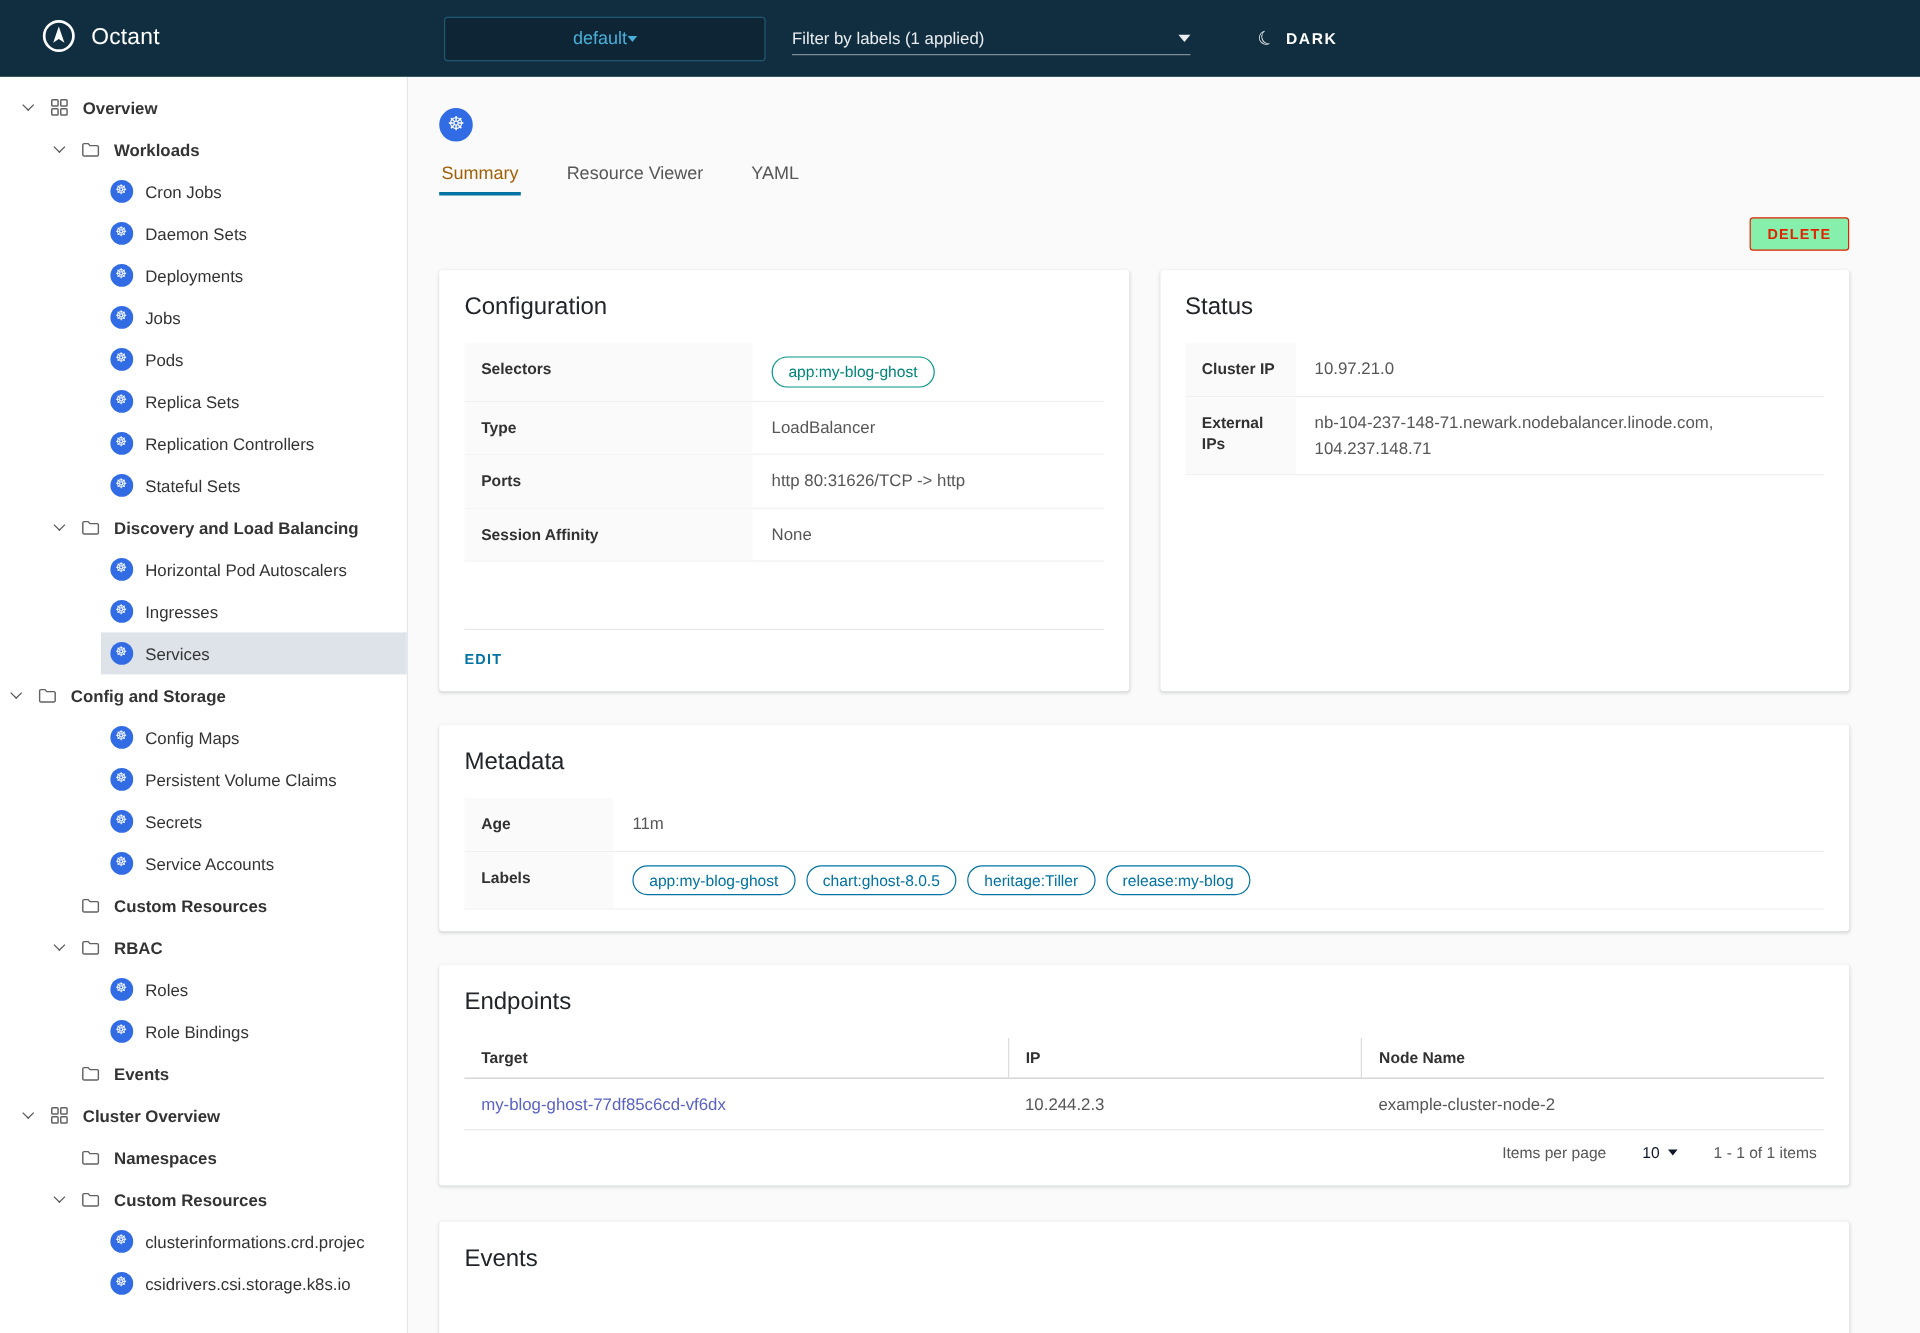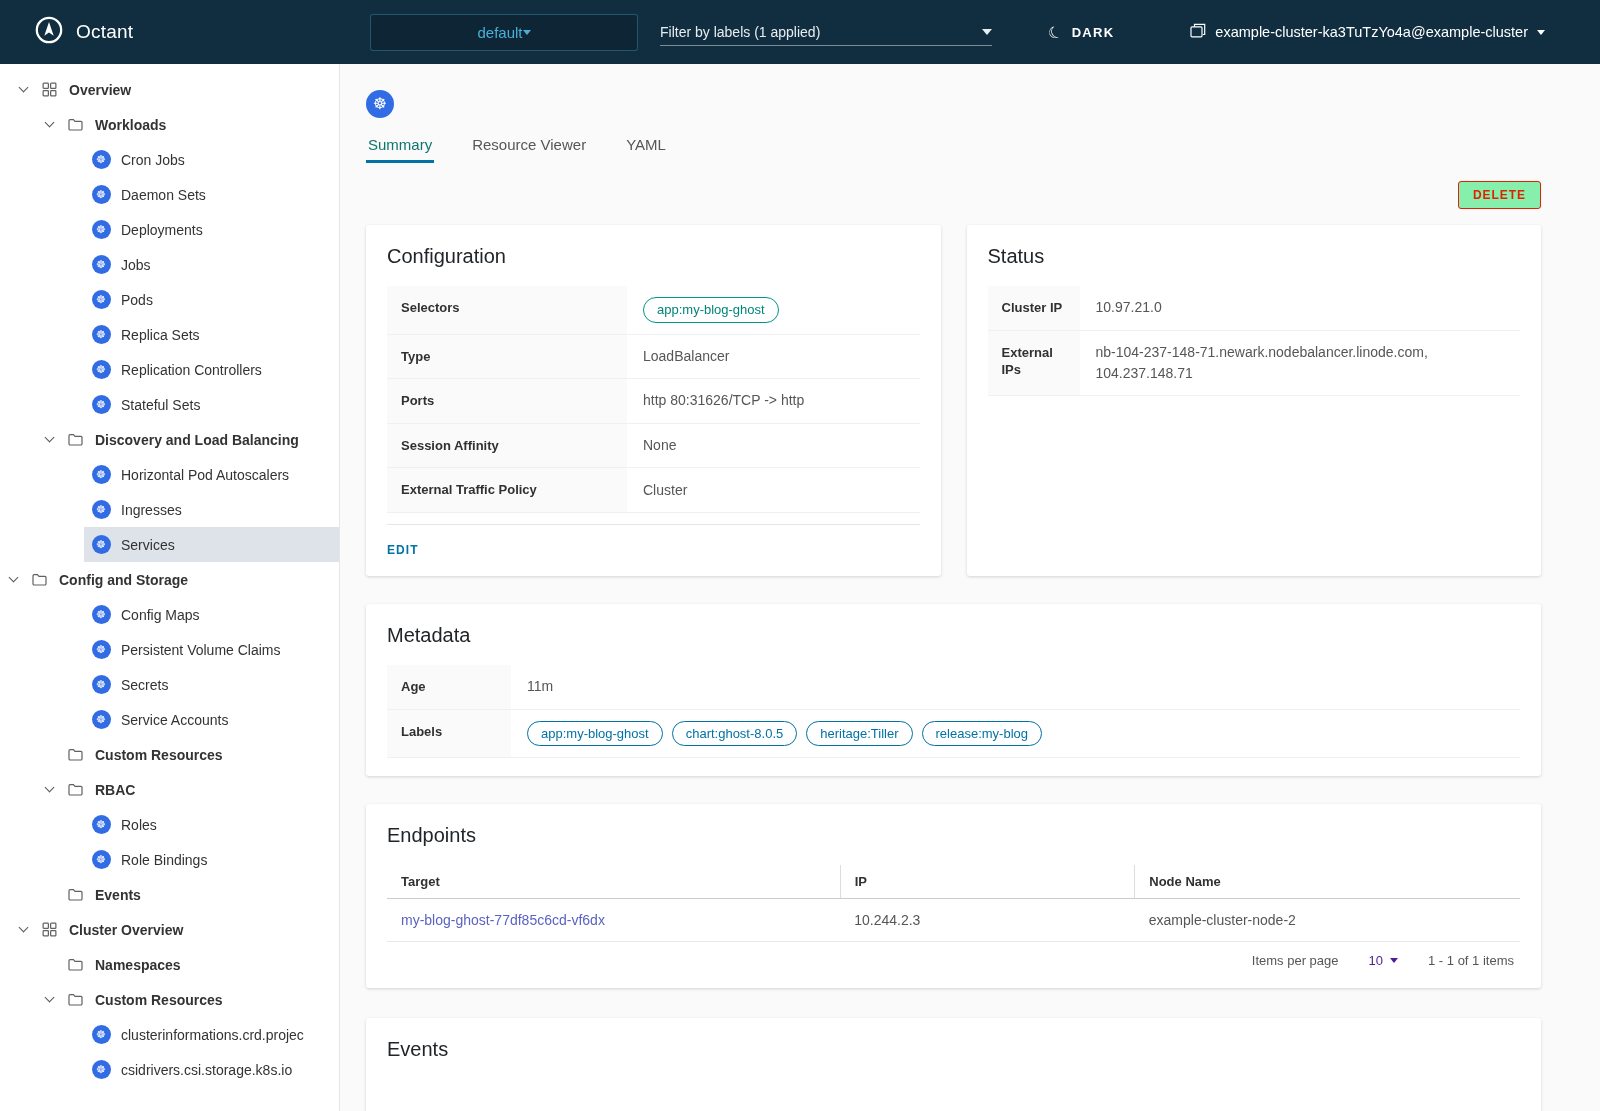--- a/index.html
+++ b/index.html
@@ -41,21 +41,21 @@
   .side-label { margin-left:7px; }
   .kicon { width:19px; height:19px; border-radius:50%; background:#326ce5; color:#fff; font-size:11px;
     display:inline-flex; align-items:center; justify-content:center; line-height:1; flex:none; }
   .kicon.big { width:28px; height:28px; font-size:16px; }
 
   
   .page-title { display:flex; align-items:center; gap:13px; }
   .page-title h1 { font-size:29px; font-weight:400; color:#212529; }
   .tabs { margin-top:18px; display:flex; gap:36px; }
   .tab { font-size:15px; color:#565656; padding:0 2px 10px; cursor:pointer; }
-  .tab.active { color:#0f766e; box-shadow:inset 0 -3px 0 #0072a3; }
+  .tab.active { color:#a16207; box-shadow:inset 0 -3px 0 #0072a3; }
 
   
   .delete-row { display:flex; justify-content:flex-end; margin-top:18px; }
   .delete-btn { background:#86efac; border:1px solid #e12200; color:#e12200; font-size:12px; font-weight:600;
     letter-spacing:.08em; padding:6px 14px; border-radius:3px; font-family:Liberation Sans, sans-serif; cursor:pointer;margin-left:12px; }
   .edit { color:#0072a3; font-size:12px; font-weight:600; letter-spacing:.09em; text-decoration:none; cursor:pointer; }
 
   
   .grid2 { display:grid; grid-template-columns:1fr 1fr; gap:26px; margin-top:16px; }
   .card { background:#fff; border-radius:3px; box-shadow:0 1px 3px rgba(20,40,50,.18); padding:20px 21px 18px; }
@@ -81,21 +81,21 @@
 
   
   table { width:100%; border-collapse:collapse; margin-top:4px; }
   th { text-align:left; font-size:13px; font-weight:600; color:#313131; padding:9px 14px; border-bottom:1px solid #ccc; }
   th + th { border-left:1px solid #ddd; }
   th:nth-child(1) { width:40%; } th:nth-child(2) { width:26%; } th:nth-child(3) { width:34%; }
   td { padding:13px 14px; font-size:14px; color:#565656; border-bottom:1px solid #e8e8e8; }
   .res-link { color:#5a62c3; text-decoration:none; cursor:pointer; }
   .table-footer { display:flex; justify-content:flex-end; align-items:center; gap:30px;
     padding:11px 6px 2px; font-size:13px; color:#565656; }
-  .page-size { display:flex; align-items:center; gap:7px; cursor:pointer; color:#4c1d95; font-size:13px; }
+  .page-size { display:flex; align-items:center; gap:7px; cursor:pointer; color:#0f172a; font-size:13px; }
 </style>
 </head>
 <body>
 
 <div class="app">
 
   <header>
     <div class="brand">
       <span class="logo">
         <svg width="30" height="30" viewBox="0 0 32 32">
@@ -114,30 +114,20 @@
     <div class="filter">
       <span>Filter by labels (1 applied)</span>
       <span class="caret big"></span>
     </div>
 
     <div class="theme">
       <span class="moon">☾</span>
       <span>DARK</span>
     </div>
 
-    <div class="context">
-      <span>
-        <svg width="16" height="15" viewBox="0 0 16 15" fill="none" stroke="#ffffff" stroke-width="1.2">
-            <rect x="1" y="3.8" width="11" height="10" rx="1"></rect>
-            <path d="M4.5 3.8 V1.3 h10.2 v10.2 h-1.7"></path>
-          </svg>
-      </span>
-      <span>example-cluster-ka3TuTzYo4a@example-cluster</span>
-      <span class="caret"></span>
-    </div>
   </header>
 
   <div class="body">
     <nav id="sidebar">
         <div class="side-item bold" style="padding-left: 10px;">
           <span class="chev-slot">
             <span class="chev"></span>
           </span>
           <span class="item-icon">
             <svg width="15" height="15" viewBox="0 0 16 16" fill="none" stroke="#616161" stroke-width="1.3">
@@ -414,26 +404,20 @@
               <div class="kv-row">
                 <div class="kv-label"><span>Ports</span></div>
                 <div class="kv-value">
                   <span>http 80:31626/TCP -&gt; http</span>
                 </div>
               </div>
               <div class="kv-row">
                 <div class="kv-label"><span>Session Affinity</span></div>
                 <div class="kv-value">
                   <span>None</span>
-                </div>
-              </div>
-              <div class="kv-row">
-                <div class="kv-label"><span>External Traffic Policy</span></div>
-                <div class="kv-value">
-                  <span>Cluster</span>
                 </div>
               </div>
             </div>
           <div class="card-footer">
             <a class="edit">EDIT</a>
           </div>
         </section>
 
         <section class="card">
           <h2>Status</h2>

